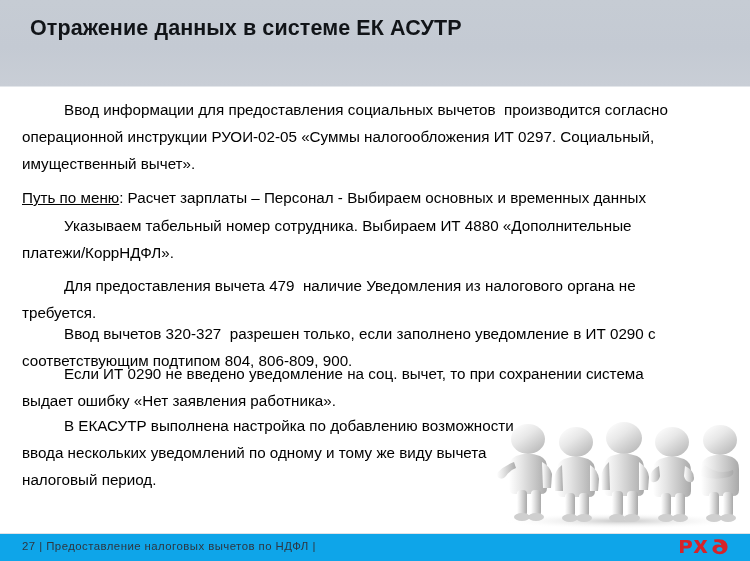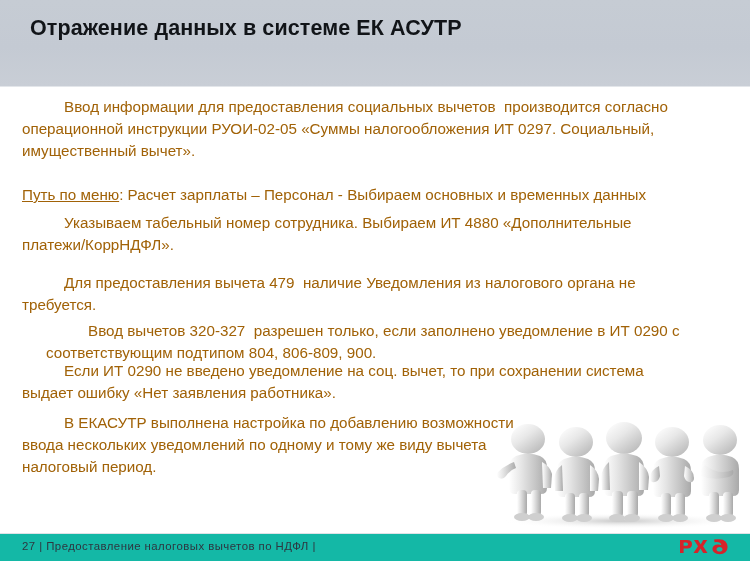--- a/index.html
+++ b/index.html
@@ -26,44 +26,44 @@
   }
 
   
   .body-area{
     position:absolute;left:0;top:88px;width:750px;height:440px;
   }
   .para{
     position:absolute;
     left:22px;width:668px;
     font-size:15.2px;
-    line-height:22px;
-    color:#a16207;
+    line-height:27px;
+    color:#000000;
     text-align:left;
     white-space:pre-wrap;
   }
   .p1{top:8px;text-indent:42px;}
   .p2{top:96px;}
   .p2 .u{text-decoration:underline;}
   .p3{top:124px;text-indent:42px;}
   .p4{top:184px;text-indent:42px;}
-  .p5{top:232px;text-indent:42px;margin-left:24px;}
+  .p5{top:232px;text-indent:42px;}
   .p6{top:272px;text-indent:42px;}
   .p7{top:324px;text-indent:42px;width:500px;}
 
   
   .people{
     position:absolute;left:492px;top:418px;width:258px;height:112px;
   }
   .people svg{display:block;width:258px;height:112px;}
 
   
   .footer-band{
     position:absolute;left:0;top:533px;width:750px;height:28px;
-    background:#14b8a6;
+    background:#0ea5e9;
     border-top:1px solid #dfe2e7;
   }
   .footer-text{
     position:absolute;left:22px;top:6px;
     font-size:11.4px;color:#2e3640;letter-spacing:0.45px;
     white-space:nowrap;
   }
   .rzd-logo{
     position:absolute;left:676px;top:534px;width:56px;height:24px;
   }

